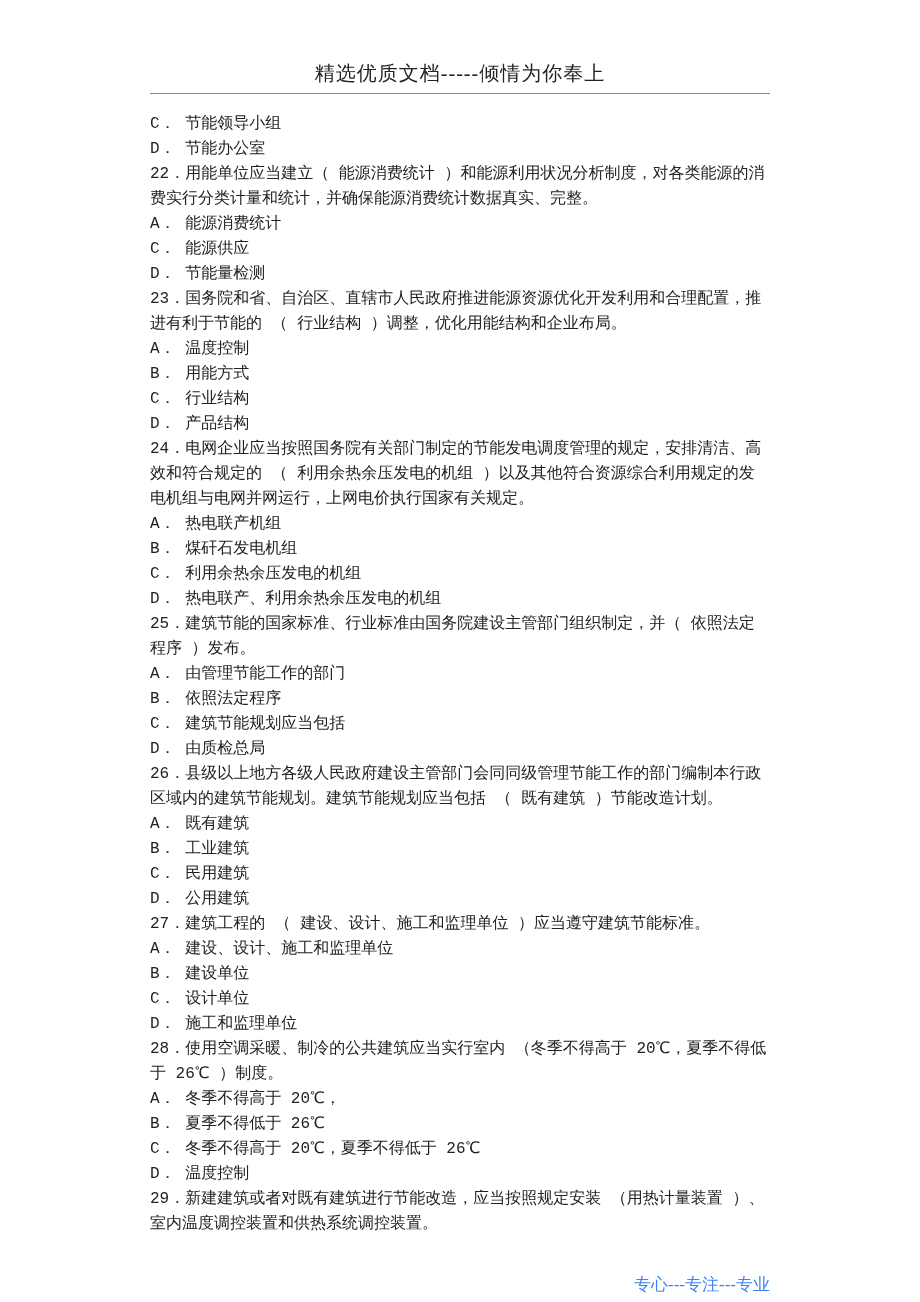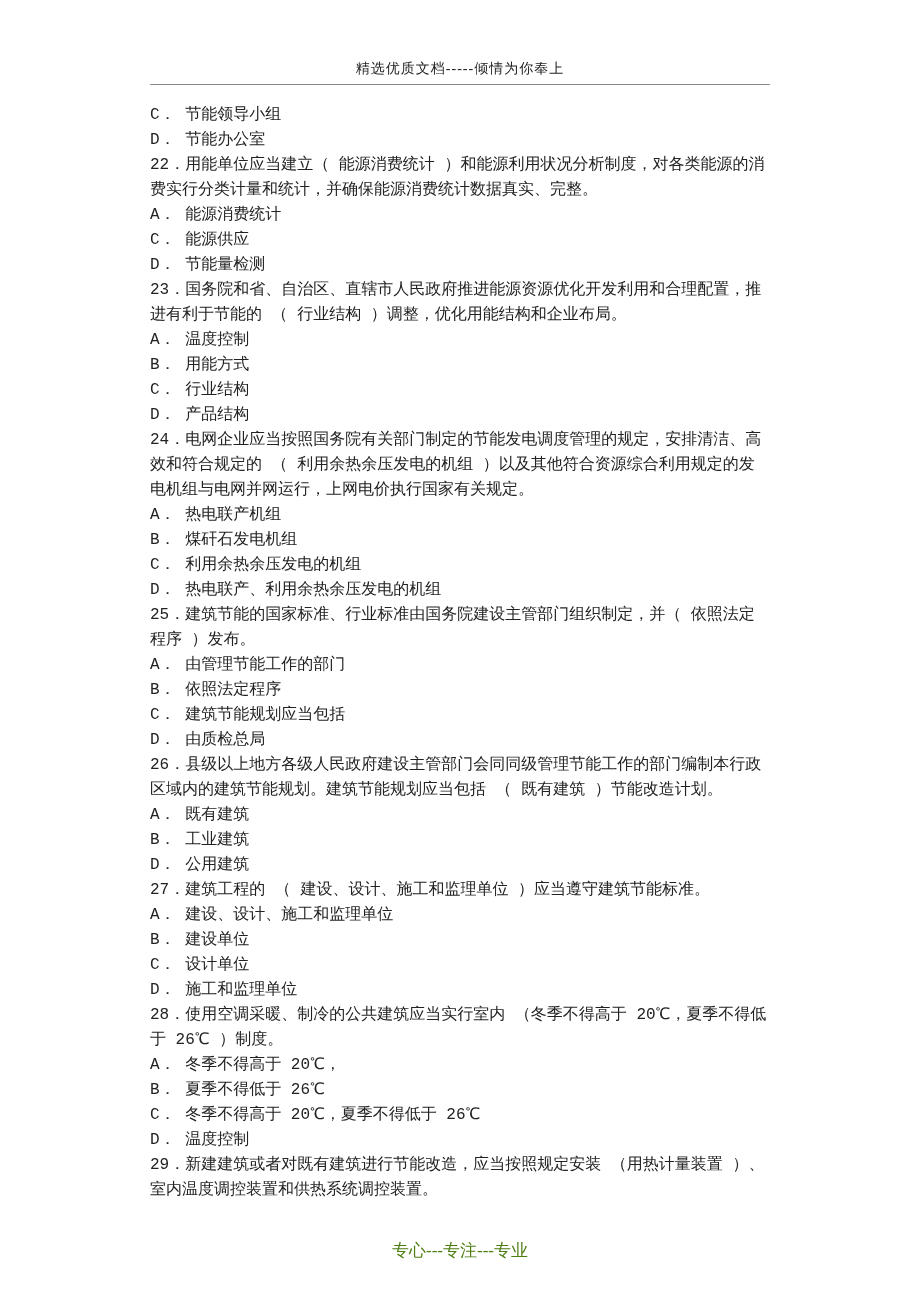--- a/index.html
+++ b/index.html
@@ -10,43 +10,43 @@
     width: 920px;
     color: #000;
   }
   .page {
     width: 920px;
     box-sizing: border-box;
     padding: 60px 150px 40px 150px;
   }
   .header {
     text-align: center;
-    font-size: 14px;
+    font-size: 20px;
     font-family: "SimSun", "宋体", serif;
     letter-spacing: 1px;
     padding-bottom: 6px;
     border-bottom: 1px solid #888;
     margin-bottom: 18px;
     color: #222;
   }
   .content {
     font-size: 16px;
     line-height: 25px;
     color: #222;
     font-family: Liberation Mono, monospace;
   }
   .line {
     white-space: normal;
   }
   .footer {
-    text-align: center;
+    text-align: right;
     font-size: 17px;
     font-family: "SimSun", "宋体", serif;
     margin-top: 36px;
-    color: #4d7c0f;
+    color: #3b82f6;
   }
 </style>
 </head>
 <body>
 
 <div class="page">
 
   <div class="header">精选优质文档-----倾情为你奉上</div>
 
   <div class="content" id="content">
@@ -67,20 +67,21 @@
       <div class="line">C．  利用余热余压发电的机组</div>
       <div class="line">D．  热电联产、利用余热余压发电的机组</div>
       <div class="line">25．建筑节能的国家标准、行业标准由国务院建设主管部门组织制定，并（ 依照法定程序 ）发布。</div>
       <div class="line">A．  由管理节能工作的部门</div>
       <div class="line">B．  依照法定程序</div>
       <div class="line">C．  建筑节能规划应当包括</div>
       <div class="line">D．  由质检总局</div>
       <div class="line">26．县级以上地方各级人民政府建设主管部门会同同级管理节能工作的部门编制本行政区域内的建筑节能规划。建筑节能规划应当包括 （ 既有建筑 ）节能改造计划。</div>
       <div class="line">A．  既有建筑</div>
       <div class="line">B．  工业建筑</div>
+      <div class="line">C．  民用建筑</div>
       <div class="line">D．  公用建筑</div>
       <div class="line">27．建筑工程的 （ 建设、设计、施工和监理单位 ）应当遵守建筑节能标准。</div>
       <div class="line">A．  建设、设计、施工和监理单位</div>
       <div class="line">B．  建设单位</div>
       <div class="line">C．  设计单位</div>
       <div class="line">D．  施工和监理单位</div>
       <div class="line">28．使用空调采暖、制冷的公共建筑应当实行室内 （冬季不得高于 20℃，夏季不得低于 26℃ ）制度。</div>
       <div class="line">A．  冬季不得高于 20℃，</div>
       <div class="line">B．  夏季不得低于 26℃</div>
       <div class="line">C．  冬季不得高于 20℃，夏季不得低于 26℃</div>

